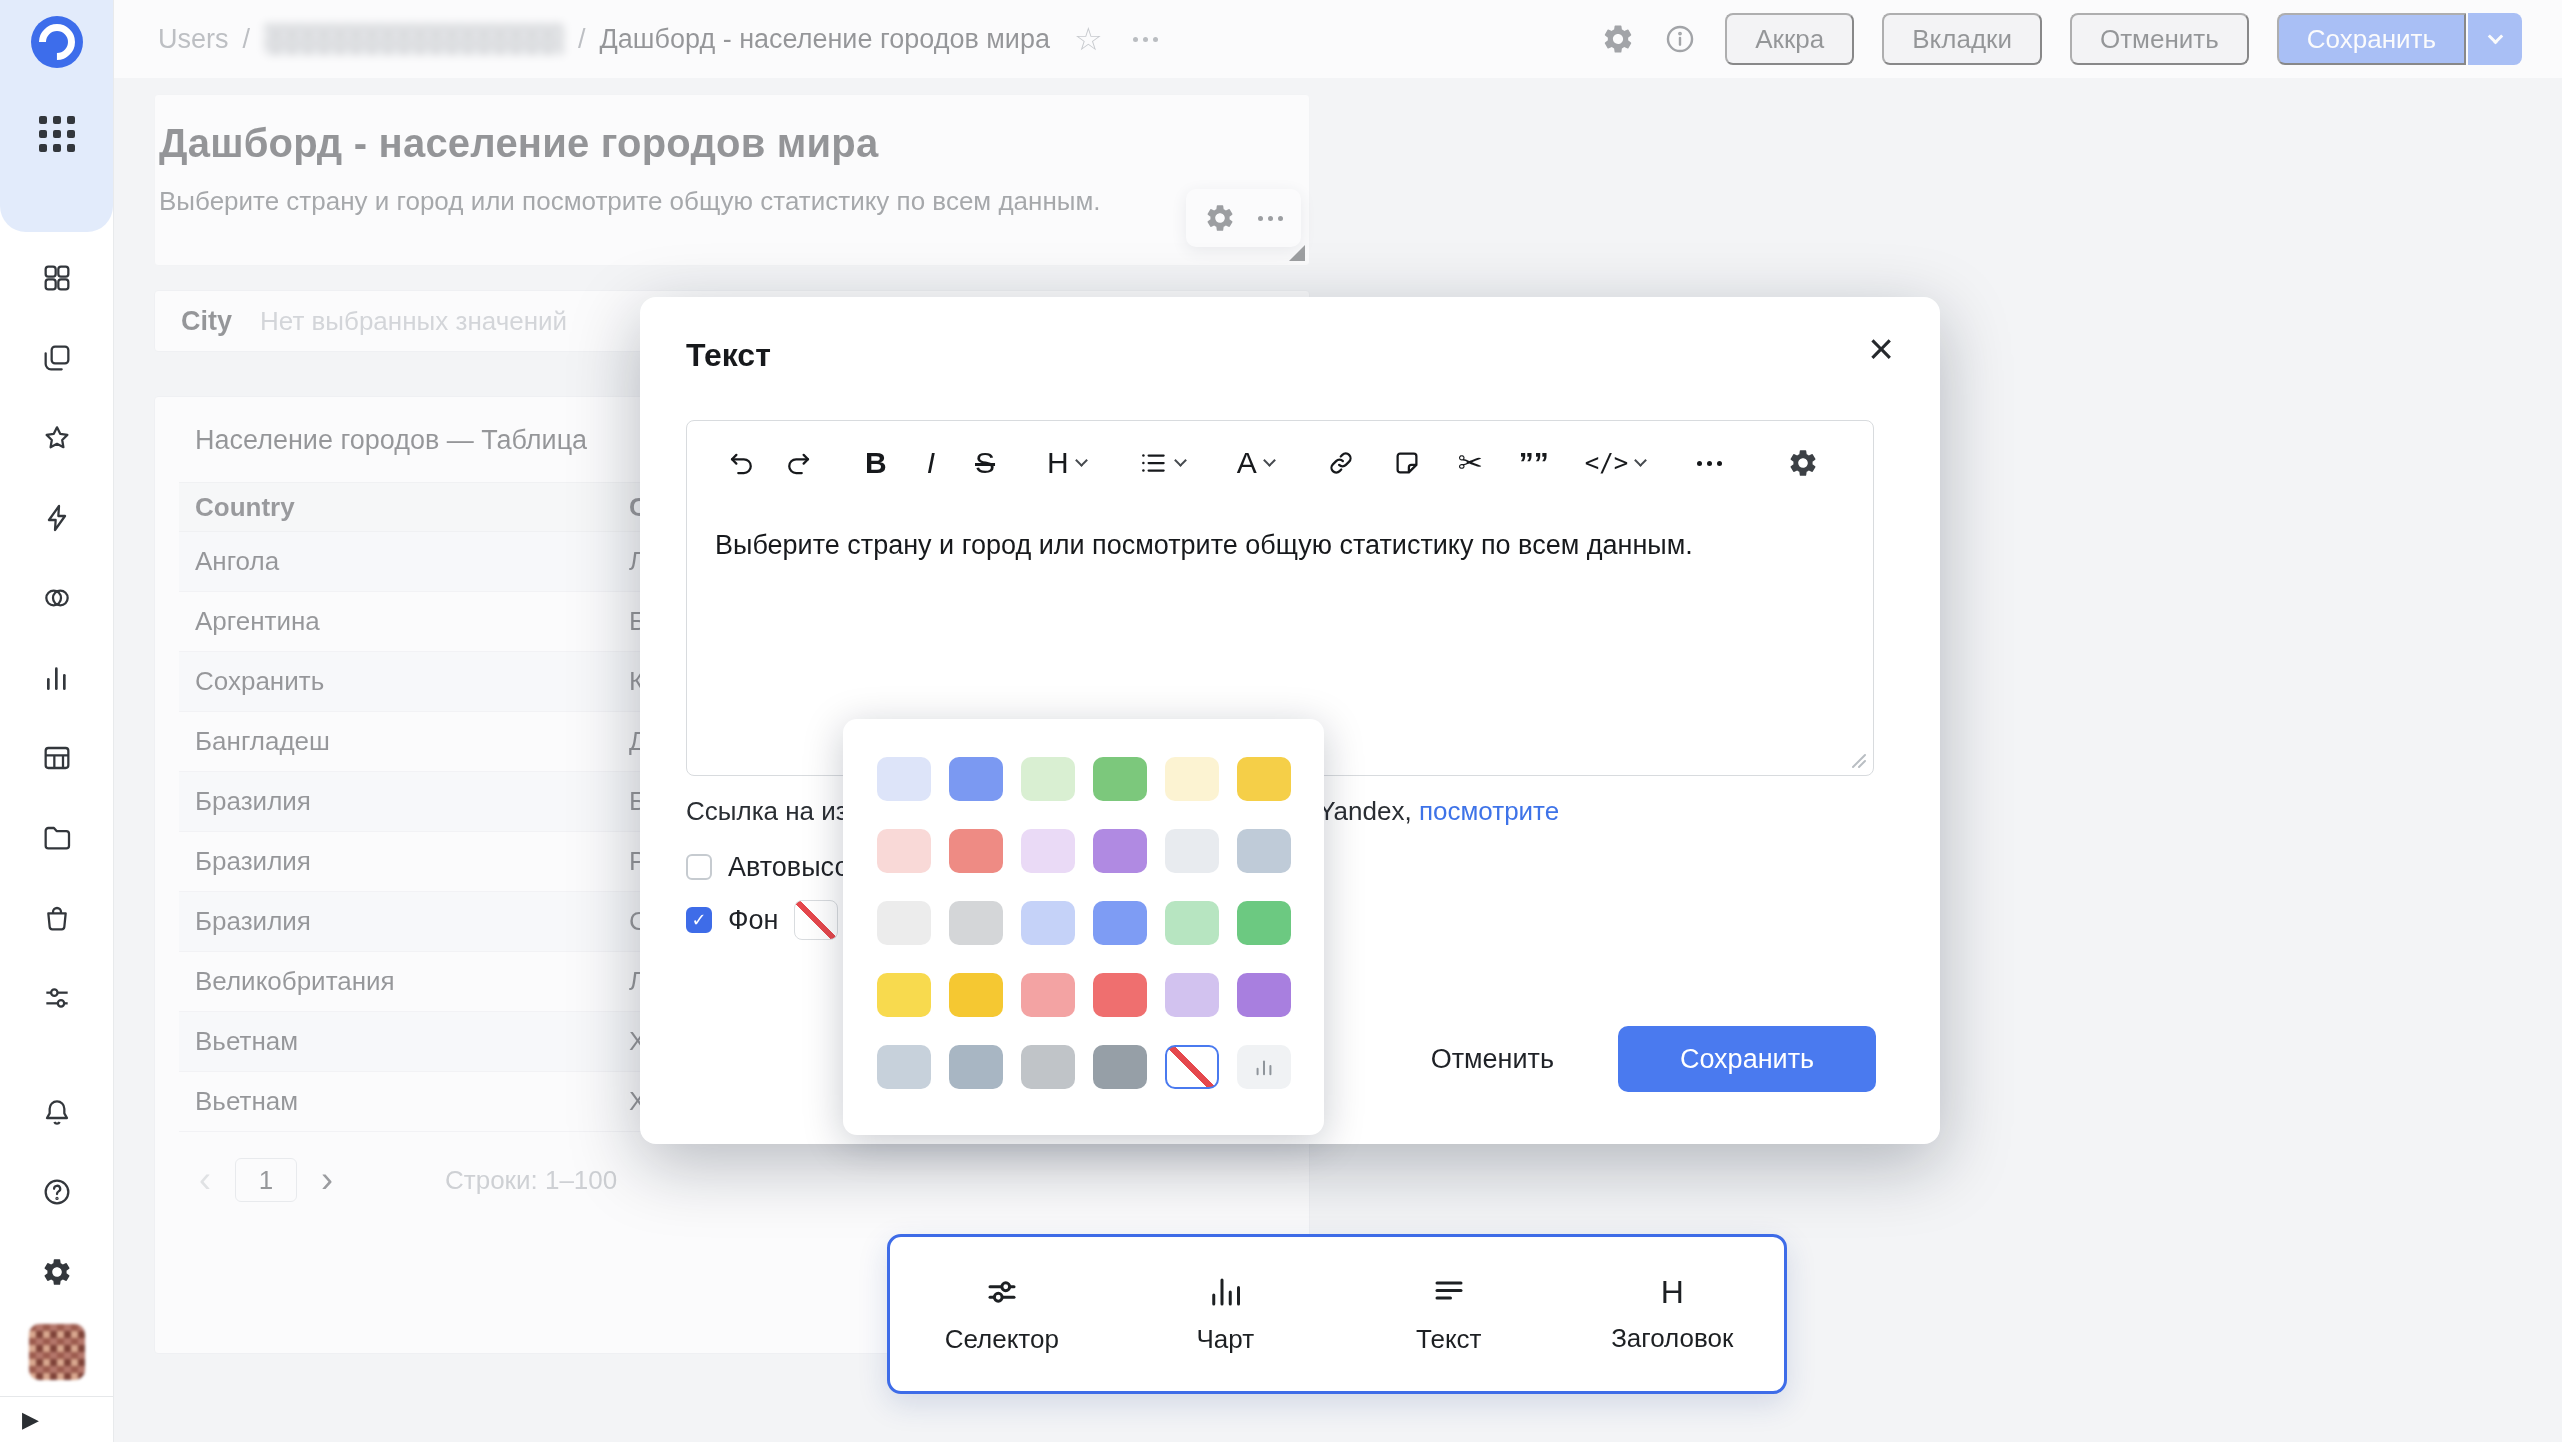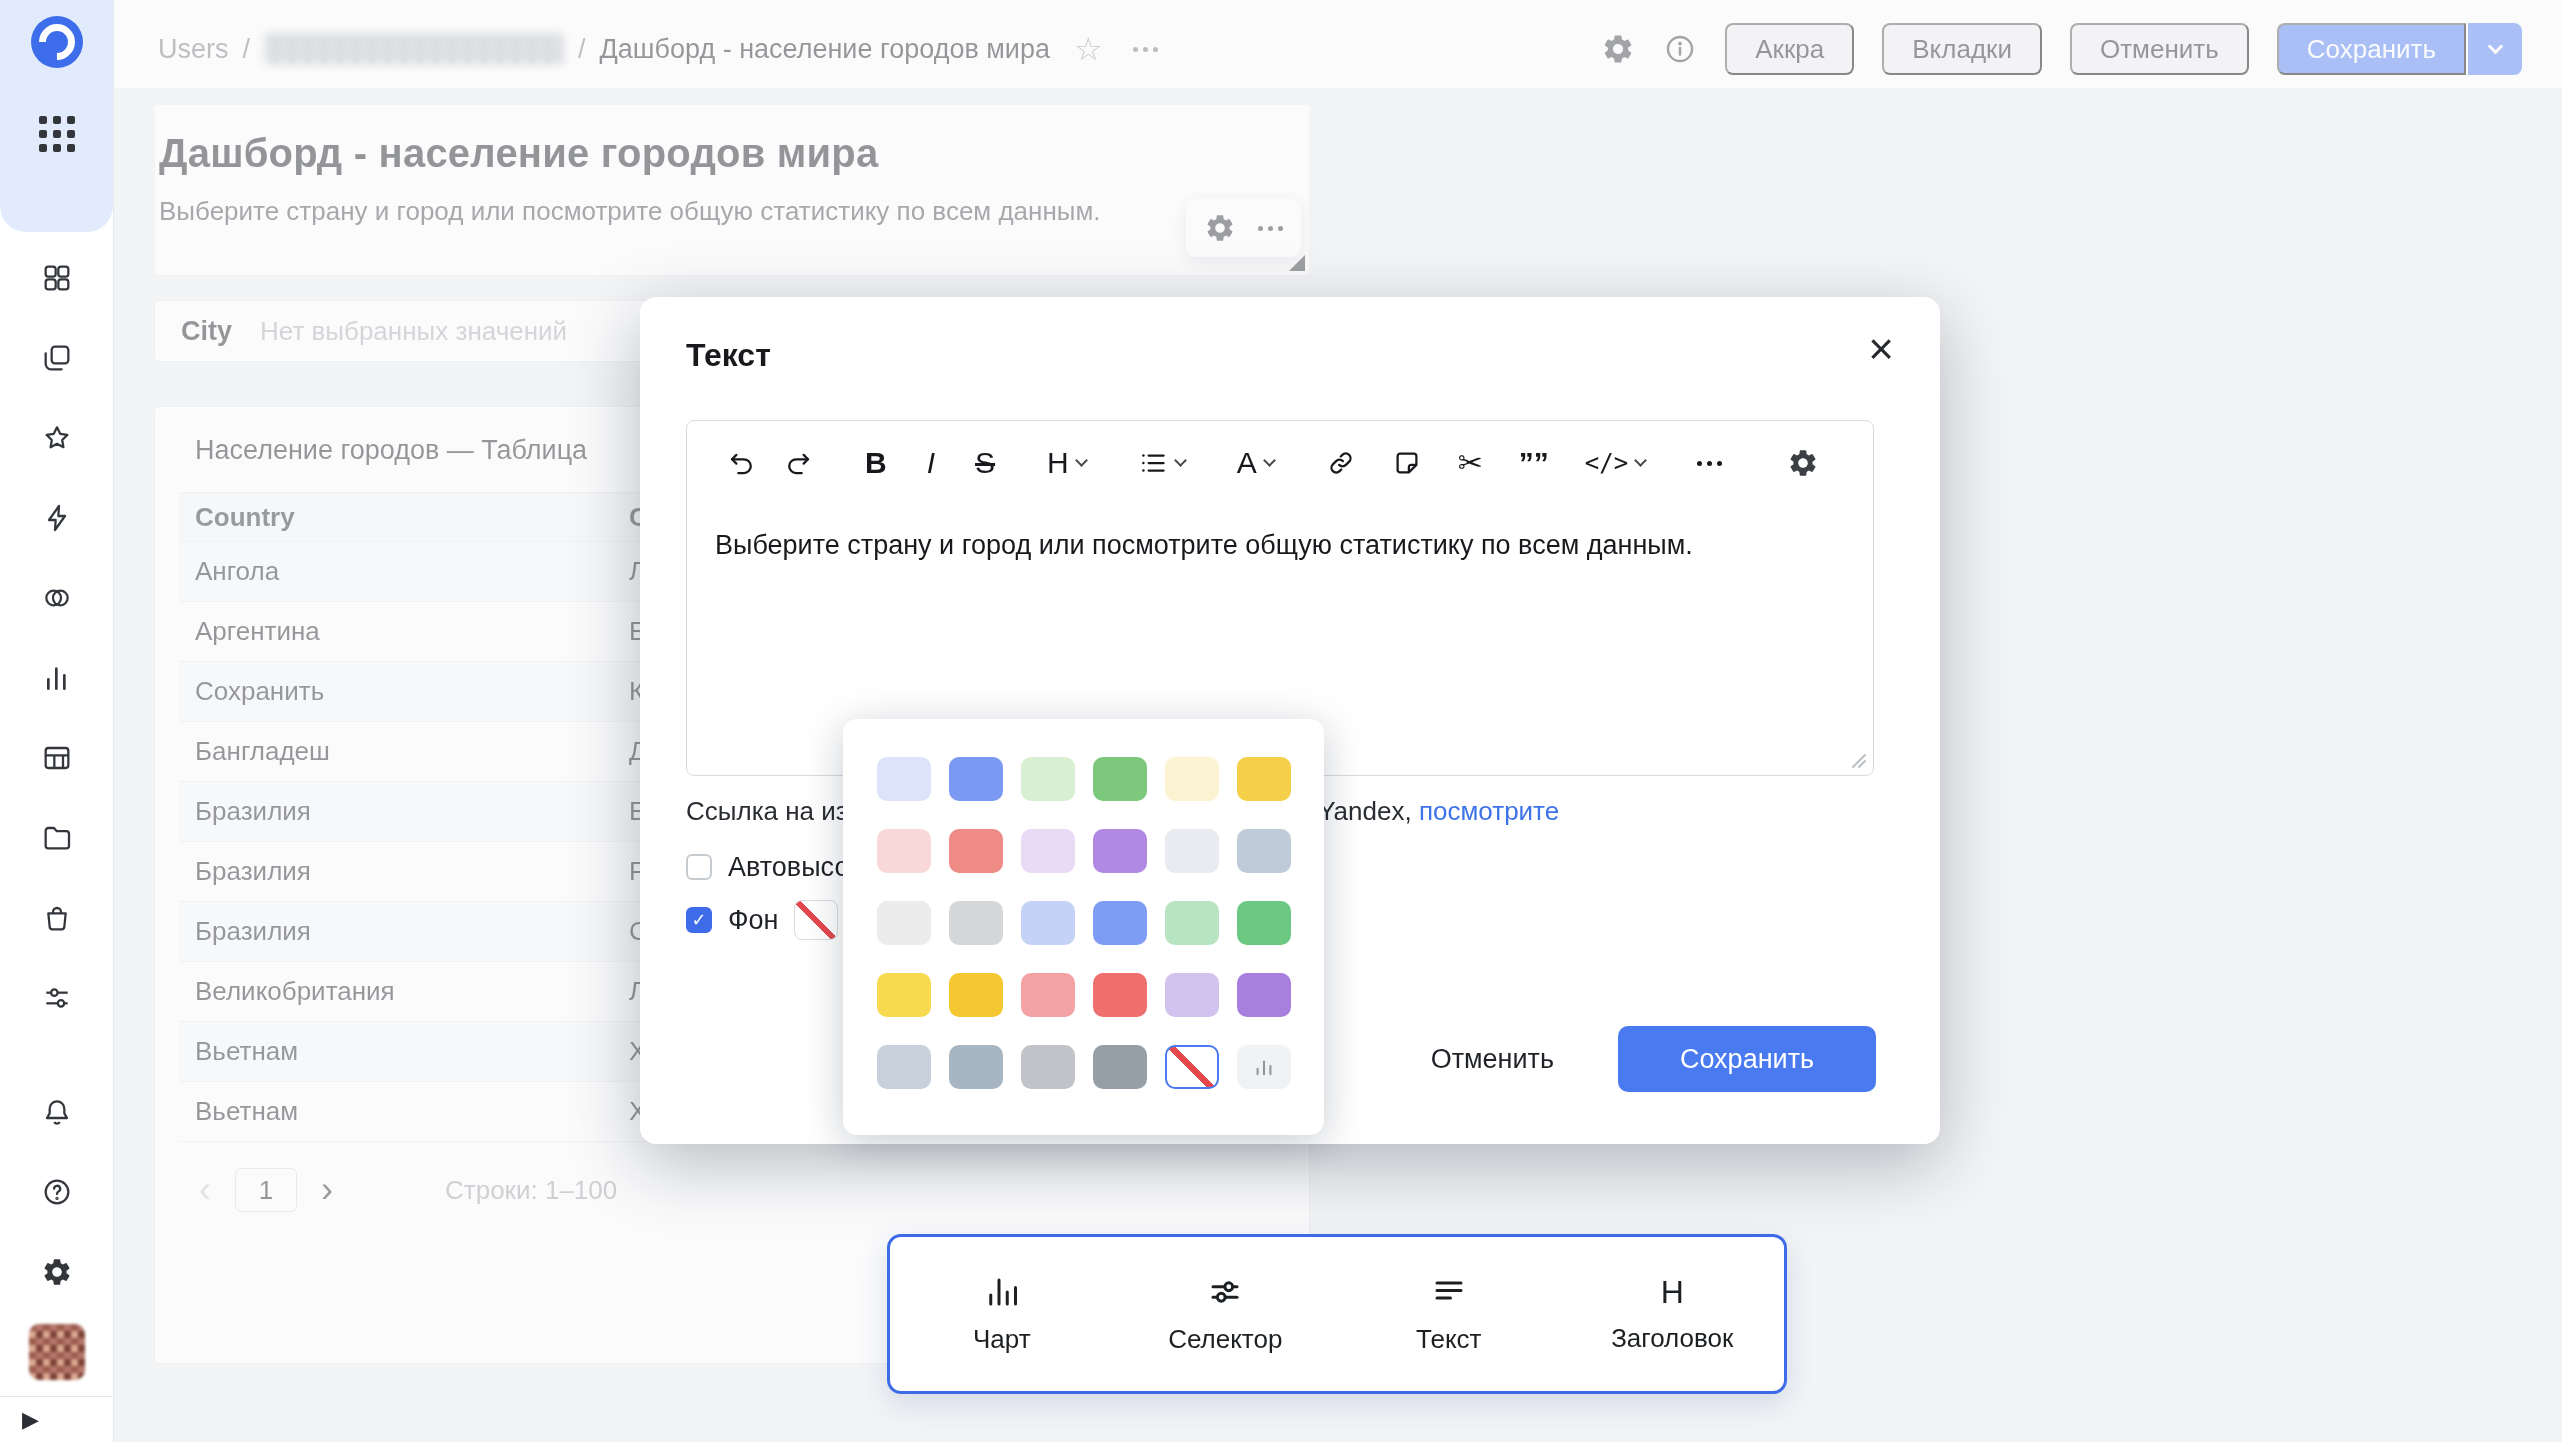--- a/index.html
+++ b/index.html
@@ -22,21 +22,21 @@
   .sb-btn svg { display:block; }
   .sb-bottom { position:absolute; bottom:50px; left:0; right:0; display:flex; flex-direction:column; align-items:center; }
   .avatar { width:56px; height:56px; border-radius:10px; overflow:hidden;
     background:repeating-conic-gradient(#b5776b 0% 25%, #7e4238 25% 50%, #d9a88f 50% 75%, #9c5b4e 75% 100%);
     background-size:14px 14px; filter:blur(1.5px); cursor:pointer; }
   .sb-footer { position:absolute; bottom:0; left:0; right:0; height:46px; border-top:1px solid #e6e8ea;
     display:flex; align-items:center; padding-left:22px; cursor:pointer; }
   .sb-footer .play { font-size:22px; color:#2b2f33; }
 
   
-  .content { position:absolute; left:114px; top:0; right:0; bottom:0;margin-top:10px; }
+  .content { position:absolute; left:114px; top:0; right:0; bottom:0; }
   .hdr { position:absolute; left:0; right:0; top:0; height:78px; background:#fff;
     display:flex; align-items:center; padding:0 40px 0 44px; z-index:2; }
   .crumbs { display:flex; align-items:center; gap:14px; }
   .crumb-root, .crumb-sep { color:#757b82; font-size:27px; }
   .blur-block { width:300px; height:32px; border-radius:4px;
     background:repeating-conic-gradient(#c3c6ca 0% 25%, #a9adb2 25% 50%, #d2d5d8 50% 75%, #b8bcc0 75% 100%);
     background-size:16px 16px; filter:blur(4px); }
   .crumb-cur { color:#1e2125; font-size:27px; }
   .star { font-size:32px; color:#8d939a; margin-left:10px; cursor:pointer; }
   .dots { display:flex; gap:5px; cursor:pointer; margin-left:16px; color:#6f757c; }
@@ -392,35 +392,35 @@
         </div>
       </section>
     </main>
   </div>
 
   <div class="overlay"></div>
 
   <div class="edit-bar">
     <div class="eb-item">
       <svg class="ic" width="36" height="36" viewBox="0 0 24 24" fill="none" stroke="#1d2023" stroke-width="2" stroke-linecap="round">
+          <path d="M4 8.5h16"></path>
+          <path d="M4 15.5h16"></path>
+          <circle cx="14.5" cy="8.5" r="2.6" fill="#fff"></circle>
+          <circle cx="9.5" cy="15.5" r="2.6" fill="#fff"></circle>
+        </svg>
+      <span class="eb-label">Селектор</span>
+    </div>
+    <div class="eb-item">
+      <svg class="ic" width="36" height="36" viewBox="0 0 24 24" fill="none" stroke="#1d2023" stroke-width="2" stroke-linecap="round">
           <path d="M4.5 20v-6"></path>
           <path d="M10 20V4"></path>
           <path d="M15.5 20v-8"></path>
           <path d="M21 20V9"></path>
         </svg>
       <span class="eb-label">Чарт</span>
-    </div>
-    <div class="eb-item">
-      <svg class="ic" width="36" height="36" viewBox="0 0 24 24" fill="none" stroke="#1d2023" stroke-width="2" stroke-linecap="round">
-          <path d="M4 8.5h16"></path>
-          <path d="M4 15.5h16"></path>
-          <circle cx="14.5" cy="8.5" r="2.6" fill="#fff"></circle>
-          <circle cx="9.5" cy="15.5" r="2.6" fill="#fff"></circle>
-        </svg>
-      <span class="eb-label">Селектор</span>
     </div>
     <div class="eb-item">
       <svg class="ic" width="36" height="36" viewBox="0 0 24 24" fill="none" stroke="#1d2023" stroke-width="2" stroke-linecap="round">
           <path d="M4 6h16"></path>
           <path d="M4 11h16"></path>
           <path d="M4 16h9"></path>
         </svg>
       <span class="eb-label">Текст</span>
     </div>
     <div class="eb-item">

